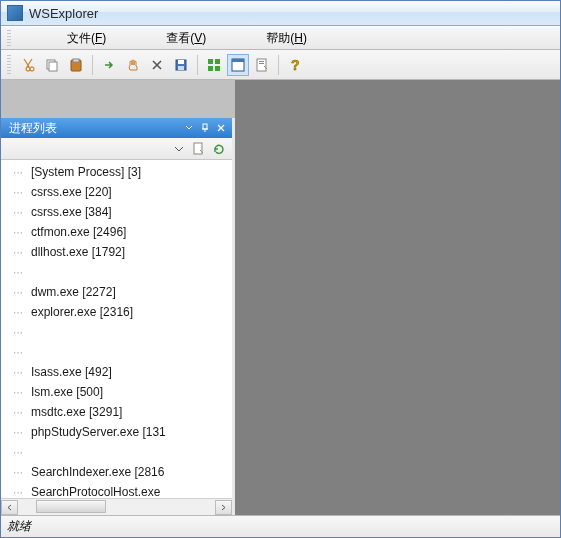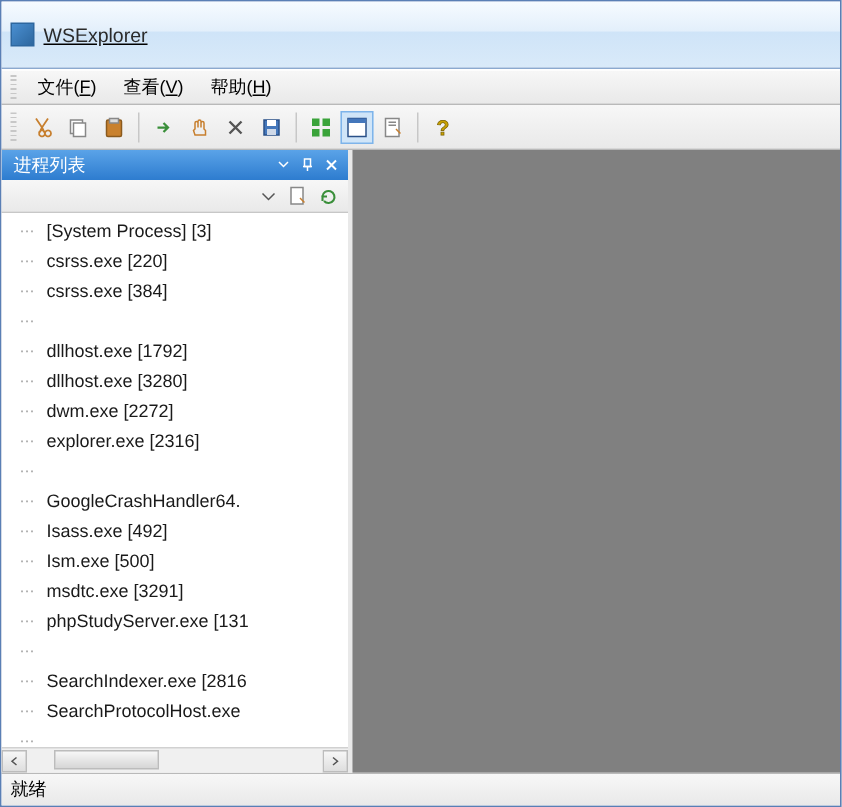--- a/index.html
+++ b/index.html
@@ -8,28 +8,27 @@
   font-size: 12px;
   background: #fff;
   width: 561px;
   height: 538px;
   overflow: hidden;
   border: 1px solid #5a7fb5;
   display: flex;
   flex-direction: column;
 }
 .titlebar {
-  height: 45px;
+  height: 25px;
   background: linear-gradient(to bottom, #f6fbff 0%, #e3effb 45%, #cfe4f8 46%, #d9eaf9 100%);
   border-bottom: 1px solid #8ba9cf;
   display: flex;
   align-items: center;
   padding: 0 6px;
   gap: 6px;
-  text-decoration: underline;
 }
 .app-icon {
   width: 16px; height: 16px;
   background: linear-gradient(135deg,#4a8fd1,#2d679f);
   border: 1px solid #2d679f;
   display: inline-block;
 }
 .title-text { color: #2a2a2a; font-size: 13px; }
 .menubar {
   height: 24px;
@@ -42,20 +41,21 @@
   gap: 2px;
 }
 .menubar .grip {
   width: 4px; height: 16px;
   background: repeating-linear-gradient(to bottom,#c7c7c7 0 1px,transparent 1px 3px);
   margin-right: 4px;
 }
 .menuitem {
   padding: 2px 8px;
   cursor: default;
+  margin-left: 42px;
 }
 .menuitem u { text-decoration: underline; }
 .toolbar {
   height: 30px;
   background: linear-gradient(to bottom,#f7f7f7,#e9e9e9);
   border-bottom: 1px solid #b9b9b9;
   display: flex;
   align-items: center;
   padding: 0 6px;
   gap: 2px;
@@ -82,20 +82,21 @@
   position: relative;
   background: #c0c0c0;
   min-height: 0;
 }
 .panel {
   width: 234px;
   display: flex;
   flex-direction: column;
   background: #fff;
   border-right: 3px solid #e9e9e9;
+  margin-top: 38px;
 }
 .panel-header {
   height: 20px;
   background: linear-gradient(to bottom,#5aa3e8,#2d7ccf);
   color: #fff;
   font-size: 12px;
   display: flex;
   align-items: center;
   padding: 0 4px 0 8px;
 }
@@ -162,20 +163,21 @@
   flex: 1;
   background: #808080;
 }
 .statusbar {
   height: 22px;
   background: linear-gradient(to bottom,#f7f7f7,#e9e9e9);
   border-top: 1px solid #b9b9b9;
   display:flex;
   align-items:center;
   padding: 0 6px;
+  font-style: italic;
 }
 </style>
 </head>
 <body>
 
 <div class="titlebar">
   <span class="app-icon"></span>
   <span class="title-text">WSExplorer</span>
 </div>
 
@@ -309,43 +311,42 @@
           <div class="row">
             <span class="tree-dots">⋯</span>
             <span>csrss.exe [220]</span>
           </div>
           <div class="row">
             <span class="tree-dots">⋯</span>
             <span>csrss.exe [384]</span>
           </div>
           <div class="row">
             <span class="tree-dots">⋯</span>
+            <span>ctfmon.exe [2496]</span>
           </div>
           <div class="row">
             <span class="tree-dots">⋯</span>
             <span>dllhost.exe [1792]</span>
           </div>
           <div class="row">
             <span class="tree-dots">⋯</span>
-            <span>dllhost.exe [3280]</span>
           </div>
           <div class="row">
             <span class="tree-dots">⋯</span>
             <span>dwm.exe [2272]</span>
           </div>
           <div class="row">
             <span class="tree-dots">⋯</span>
             <span>explorer.exe [2316]</span>
           </div>
           <div class="row">
             <span class="tree-dots">⋯</span>
           </div>
           <div class="row">
             <span class="tree-dots">⋯</span>
-            <span>GoogleCrashHandler64.</span>
           </div>
           <div class="row">
             <span class="tree-dots">⋯</span>
             <span>Isass.exe [492]</span>
           </div>
           <div class="row">
             <span class="tree-dots">⋯</span>
             <span>Ism.exe [500]</span>
           </div>
           <div class="row">

